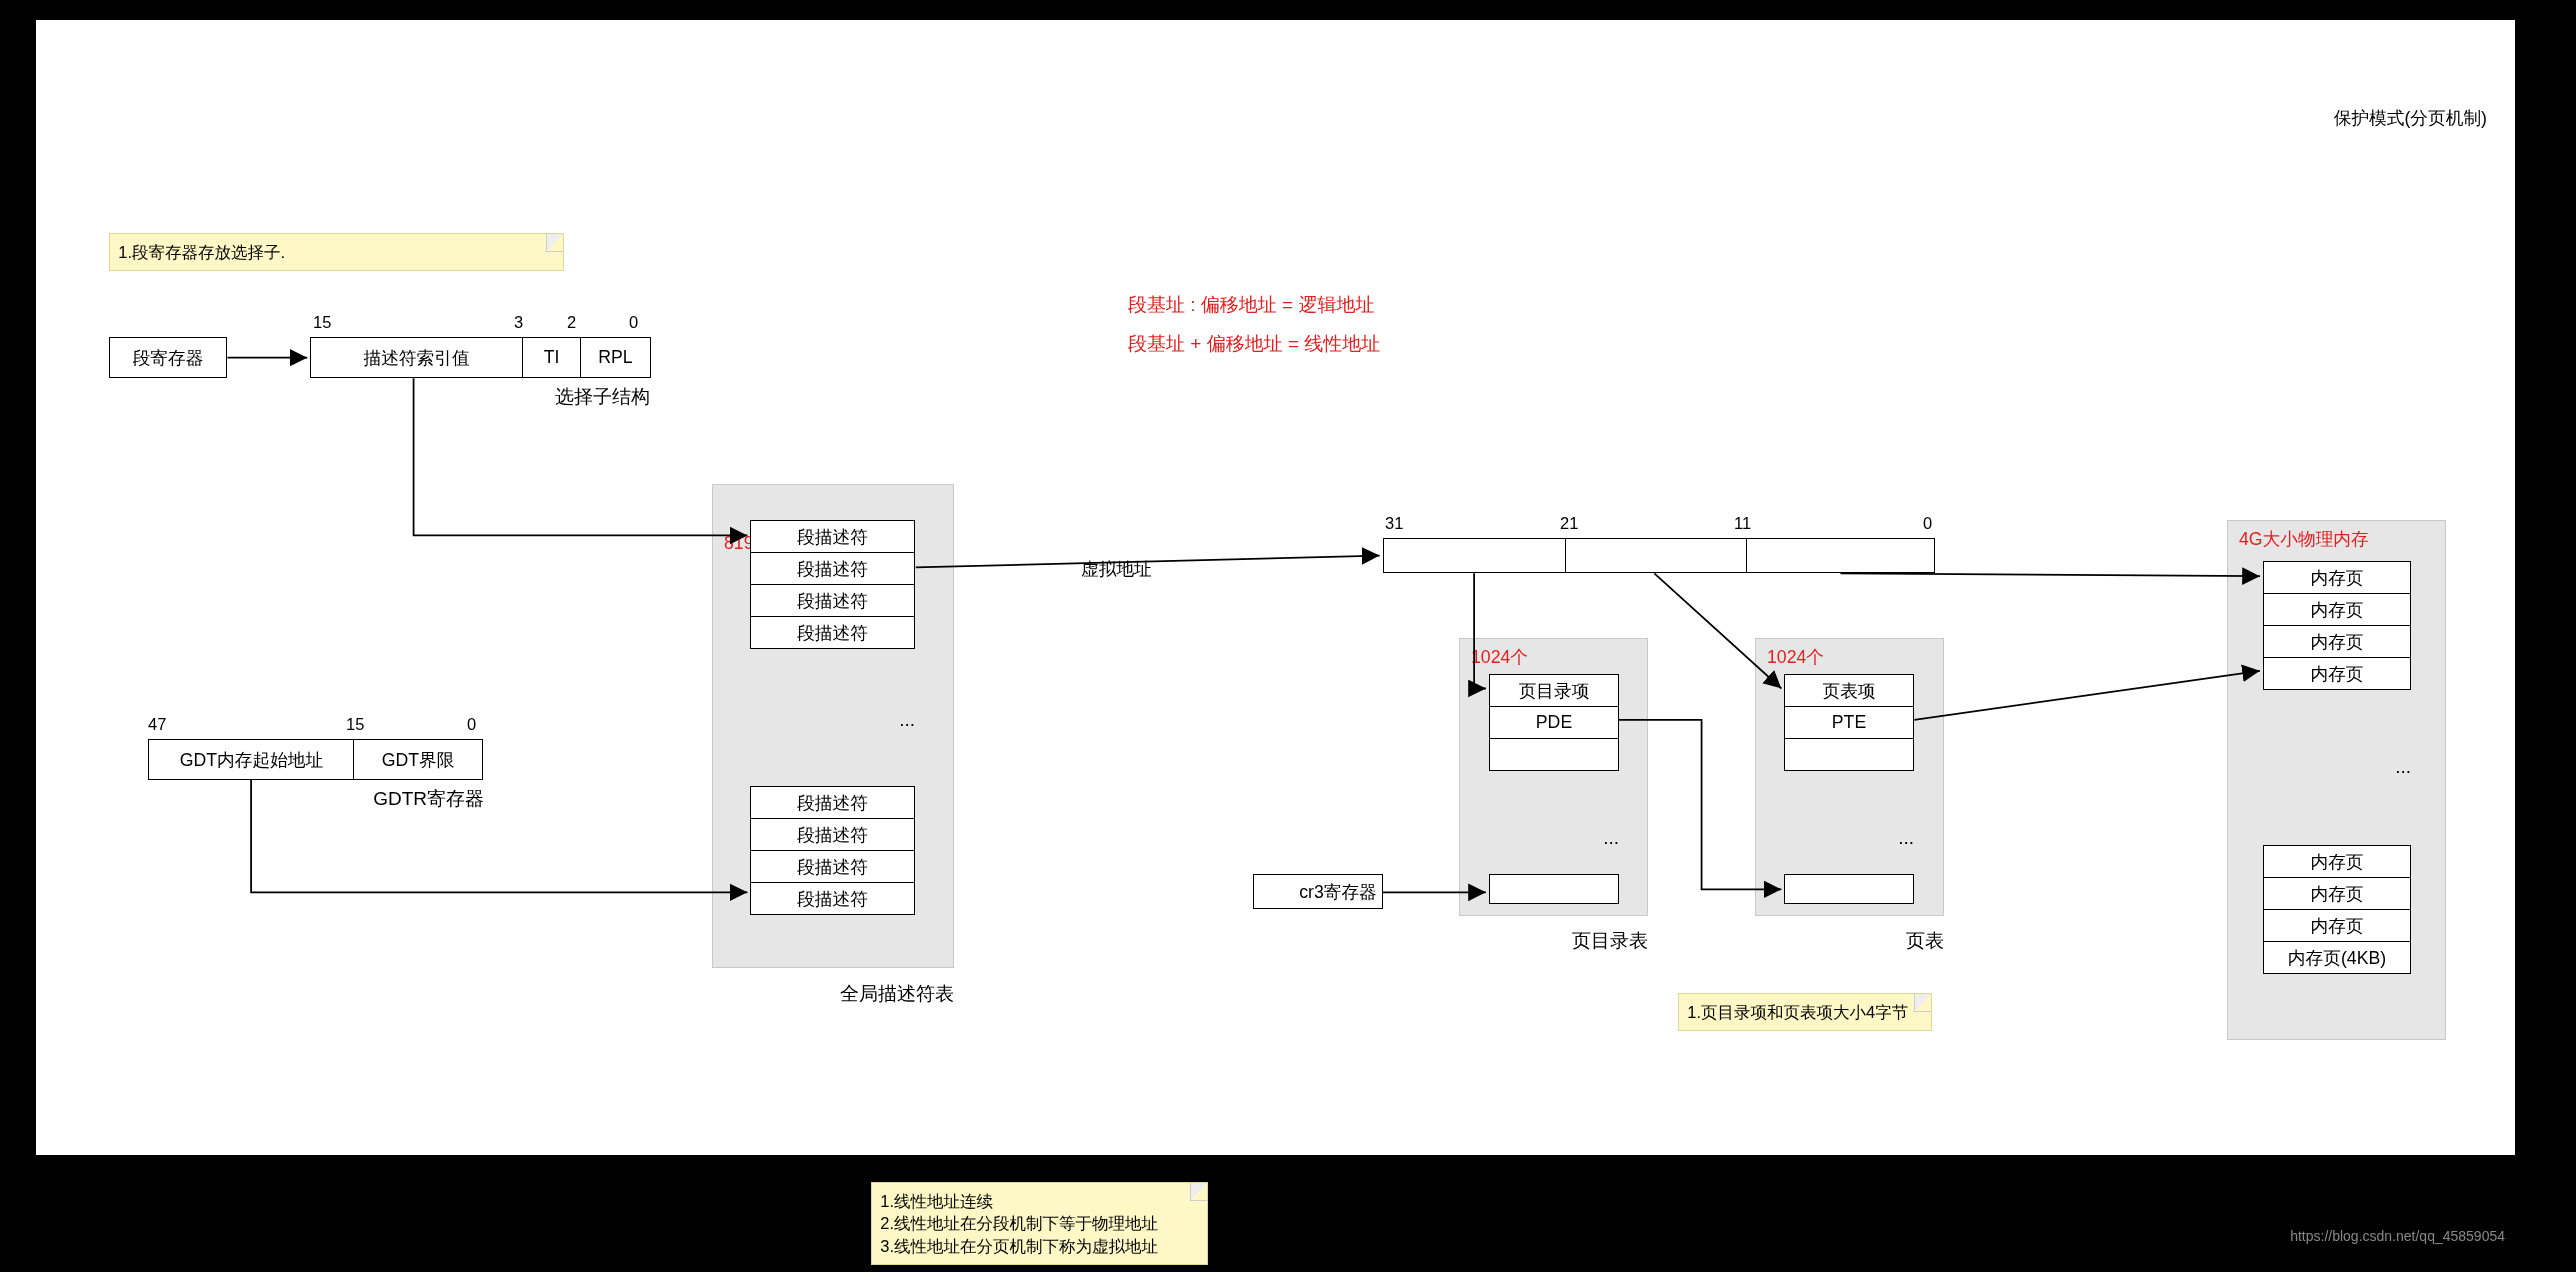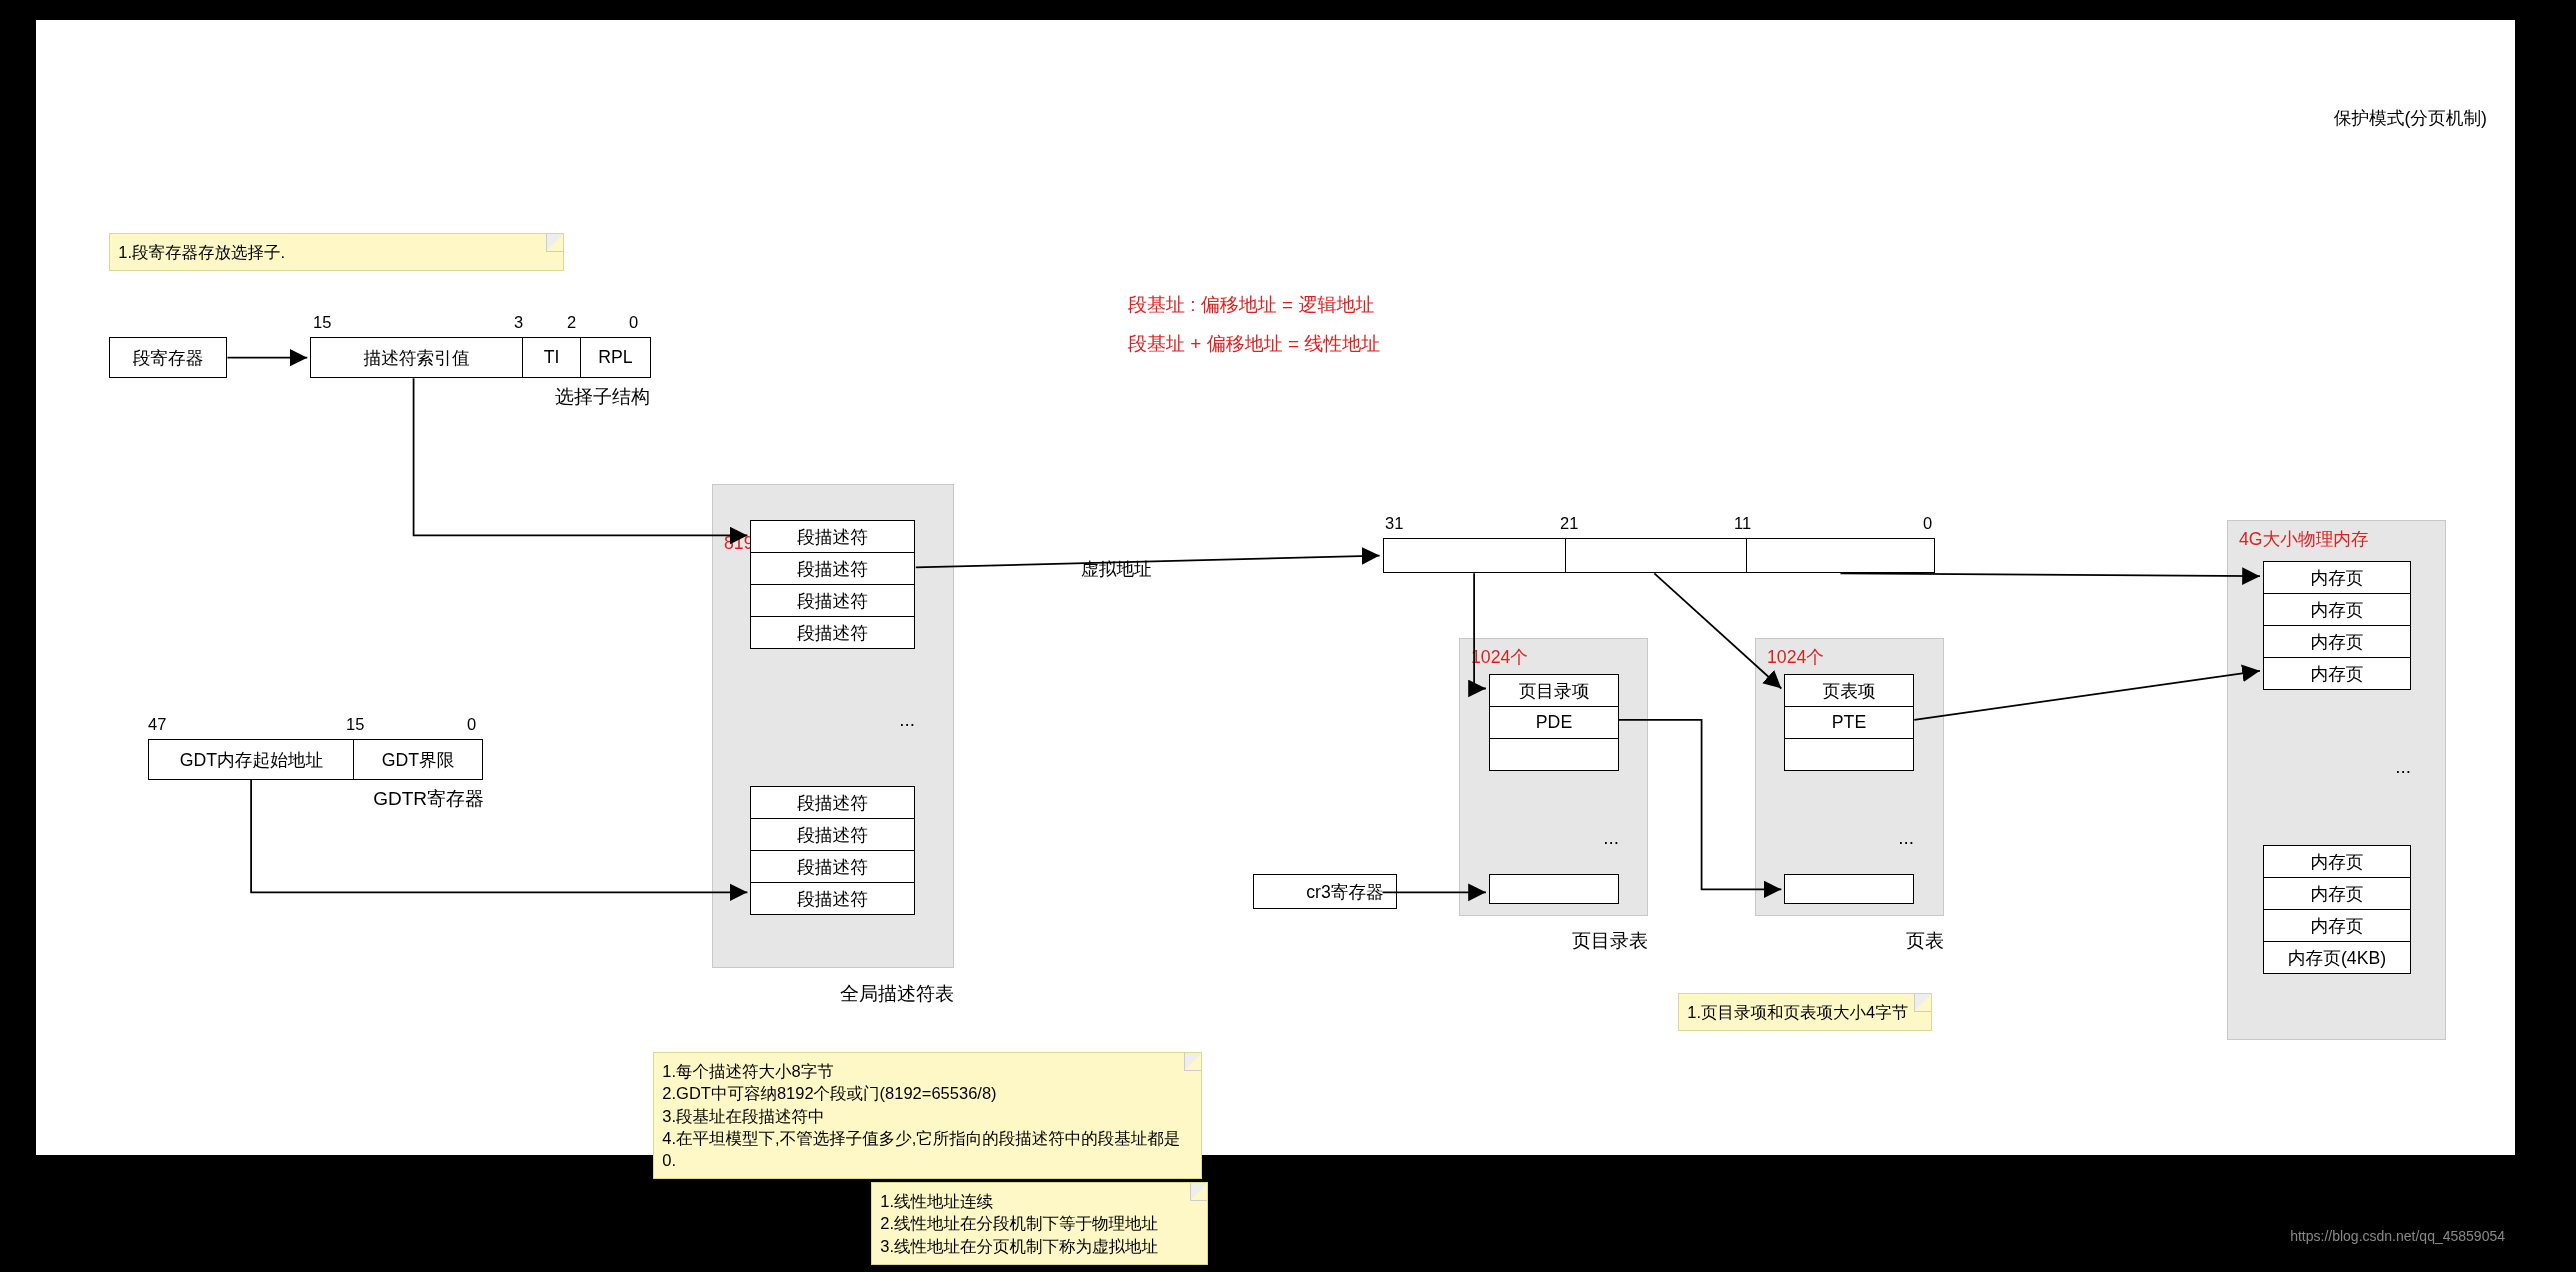--- a/index.html
+++ b/index.html
@@ -127,26 +127,20 @@
   </div>
   <div class="abs caption" style="left:750px; top:709px; width:165px;">...</div>
   <div class="abs" style="left:750px; top:786px; width:165px;">
     <div class="stack-row">段描述符</div>
     <div class="stack-row">段描述符</div>
     <div class="stack-row">段描述符</div>
     <div class="stack-row">段描述符</div>
   </div>
   <div class="abs caption" style="left:712px; top:981px; width:242px;">全局描述符表</div>
 
-  <div class="abs note" style="left:653px; top:1052px; width:549px;">
-    <div>1.每个描述符大小8字节</div>
-    <div>2.GDT中可容纳8192个段或门(8192=65536/8)</div>
-    <div>3.段基址在段描述符中</div>
-    <div>4.在平坦模型下,不管选择子值多少,它所指向的段描述符中的段基址都是0.</div>
-  </div>
 
   <div class="abs note" style="left:871px; top:1182px; width:337px;">
     <div>1.线性地址连续</div>
     <div>2.线性地址在分段机制下等于物理地址</div>
     <div>3.线性地址在分页机制下称为虚拟地址</div>
   </div>
 
   <div class="abs label red" style="left:1128px; top:292px; font-size:19px;">段基址 : 偏移地址  =  逻辑地址</div>
   <div class="abs label red" style="left:1128px; top:331px; font-size:19px;">段基址 + 偏移地址  =  线性地址</div>
 
@@ -175,21 +169,21 @@
   <div class="abs red label" style="left:1767px; top:645px;">1024个</div>
   <div class="abs" style="left:1784px; top:674px; width:130px;">
     <div class="stack-row">页表项</div>
     <div class="stack-row">PTE</div>
     <div class="stack-row"></div>
   </div>
   <div class="abs caption" style="left:1784px; top:827px; width:130px;">...</div>
   <div class="abs box" style="left:1784px; top:874px; width:130px; height:29.5px;"></div>
   <div class="abs caption" style="left:1755px; top:928px; width:189px;">页表</div>
 
-  <div class="abs box" style="left:1253px; top:874px; width:144px; height:35px;padding-left:40px;">cr3寄存器</div>
+  <div class="abs box" style="left:1253px; top:874px; width:130px; height:35px;padding-left:40px;">cr3寄存器</div>
 
   <div class="abs note" style="left:1678px; top:993px; width:254px;">1.页目录项和页表项大小4字节</div>
 
   <div class="abs area" style="left:2227px; top:520px; width:219px; height:520px;"></div>
   <div class="abs red label" style="left:2239px; top:527px;">4G大小物理内存</div>
   <div class="abs" style="left:2263px; top:561px; width:148px;">
     <div class="stack-row">内存页</div>
     <div class="stack-row">内存页</div>
     <div class="stack-row">内存页</div>
     <div class="stack-row">内存页</div>

